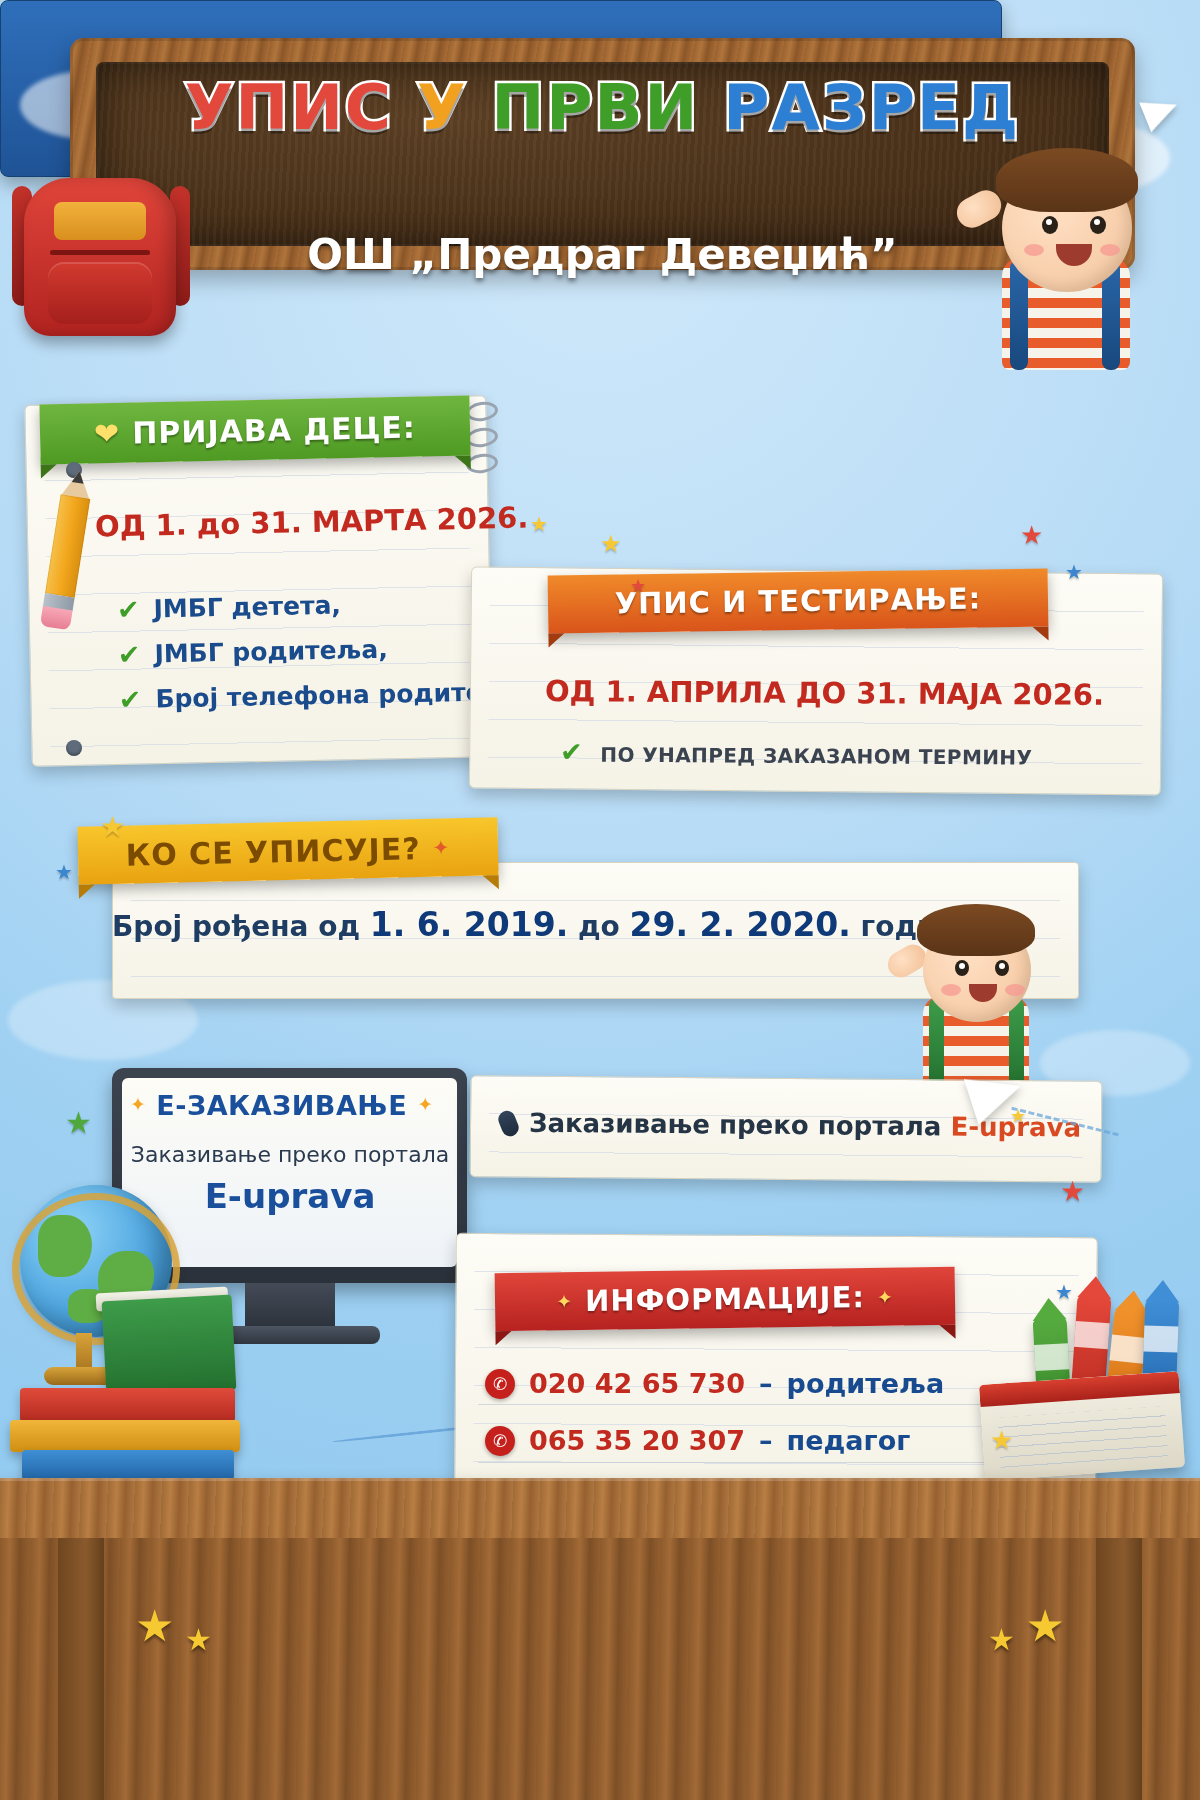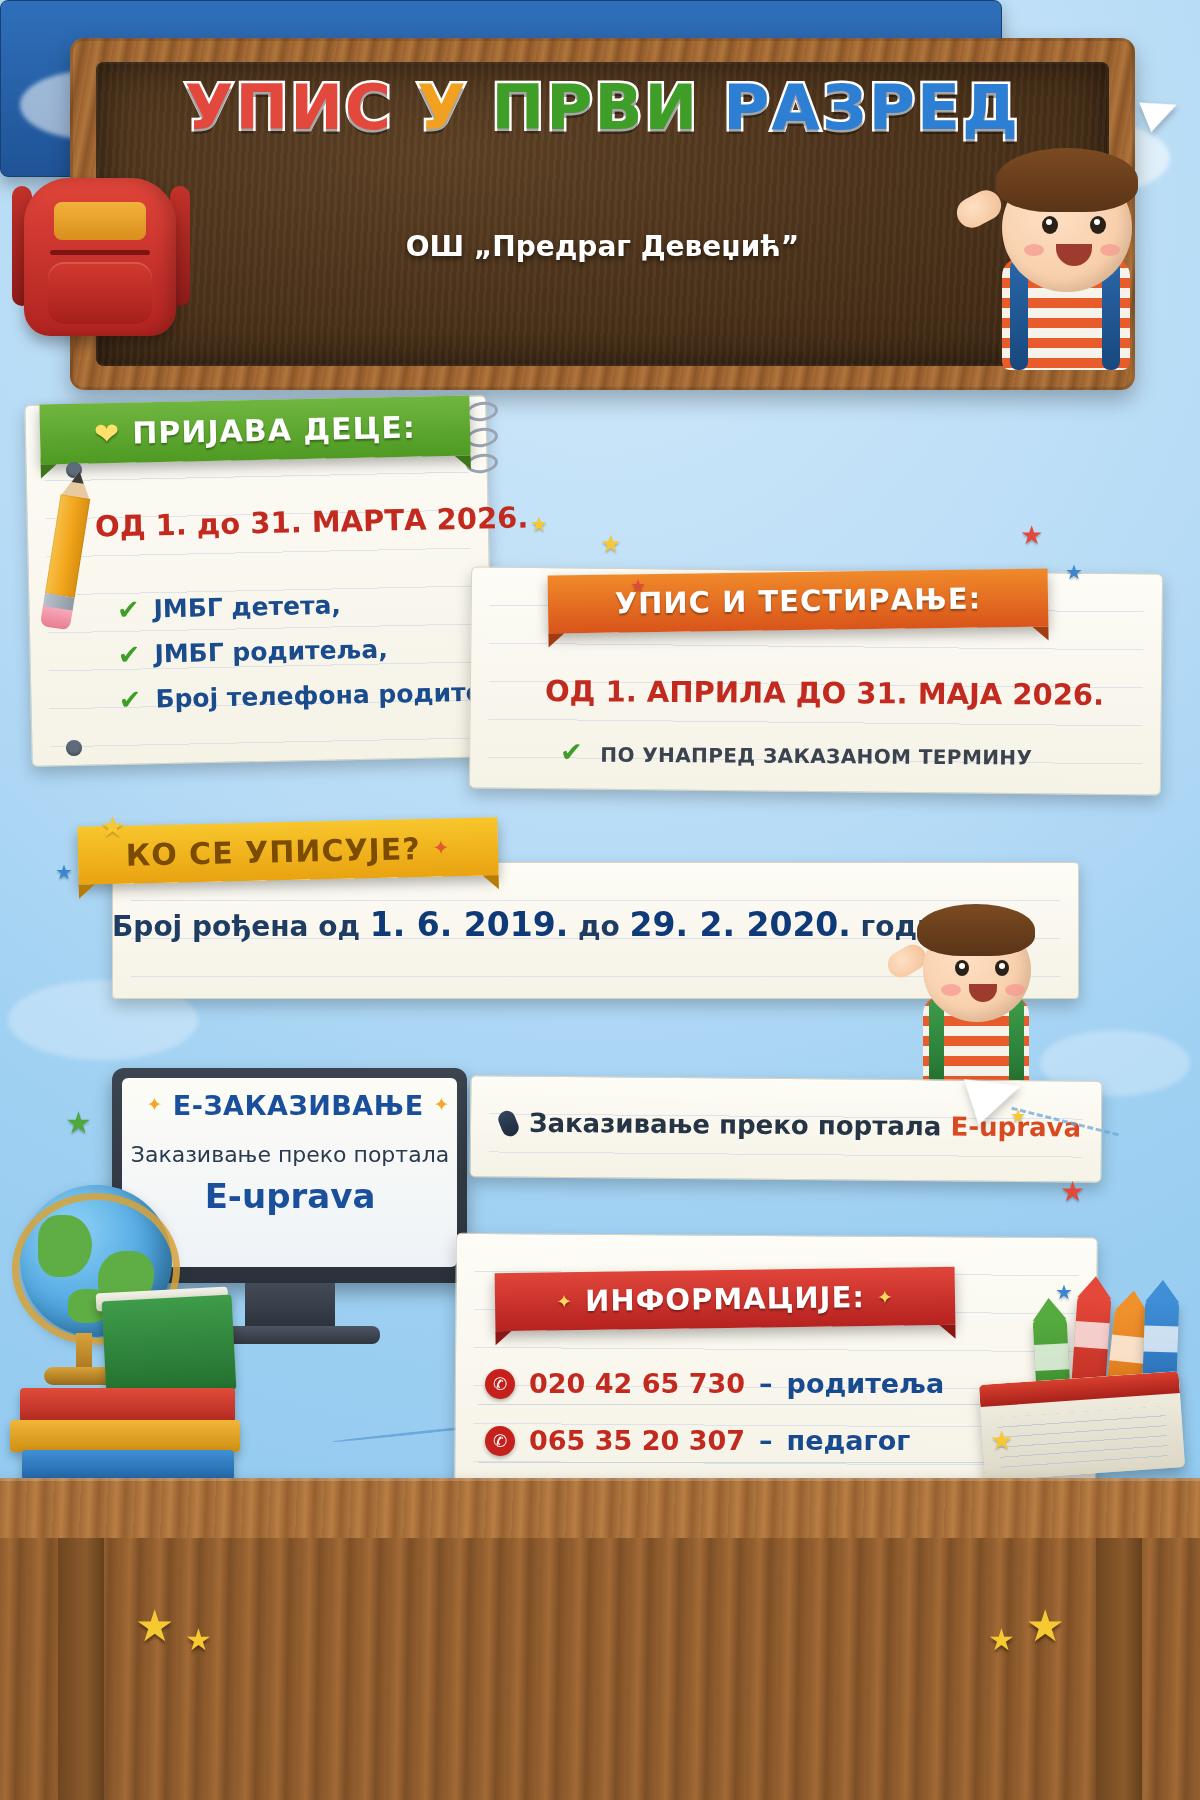--- a/index.html
+++ b/index.html
@@ -33,21 +33,21 @@
   .cloud.c4 { width: 120px; height: 58px; right: 130px; top: 165px; }
   .cloud.c5 { width: 190px; height: 80px; left: 8px; top: 980px; opacity: .5;}
   .cloud.c6 { width: 150px; height: 66px; right: 10px; top: 1030px; opacity: .5;}
 
   
   .board-wrap {
     position: absolute;
     left: 70px;
     top: 38px;
     width: 1065px;
-    height: 352px;
+    height: 232px;
   }
   .board-frame {
     position: absolute;
     inset: 0;
     border-radius: 14px;
     background:
       repeating-linear-gradient(100deg, #9a6230 0px, #b0753c 7px, #8b5628 14px, #a86c36 22px),
       #a06737;
     box-shadow: 0 10px 22px rgba(0,0,0,0.28), inset 0 0 0 3px rgba(0,0,0,0.12);
   }
@@ -97,21 +97,21 @@
     border-radius: 5px;
     box-shadow: 0 3px 7px rgba(0,0,0,0.35);
     white-space: nowrap;
   }
   .school-name {
     position: absolute;
     top: 192px;
     left: 0; right: 0;
     text-align: center;
     color: #ffffff;
-    font-size: 28px;
+    font-size: 42px;
     font-weight: 700;
     text-shadow: 0 3px 5px rgba(0,0,0,0.5);
     white-space: nowrap;
   }
 
   
   .paper {
     position: absolute;
     background: linear-gradient(#fdfcf6, #f5f2e6);
     border: 1px solid #d9d3c0;
@@ -270,21 +270,21 @@
   }
   #monitor-base {
     position: absolute;
     left: 200px; top: 1326px; width: 180px; height: 18px;
     background: linear-gradient(#4c5562, #30363f);
     border-radius: 8px;
   }
   .ez-title {
     position: absolute;
     left: 130px; top: 1090px; width: 320px;
-    text-align: right;
+    text-align: left;
     font-size: 27px;
     font-weight: 700;
     color: #1a4f9c;
     letter-spacing: .5px;
     white-space: nowrap;
   }
   .ez-star { color: #f5a623; font-size: 19px; vertical-align: 4px; }
   .ez-sub {
     position: absolute;
     left: 130px; top: 1142px; width: 320px;

